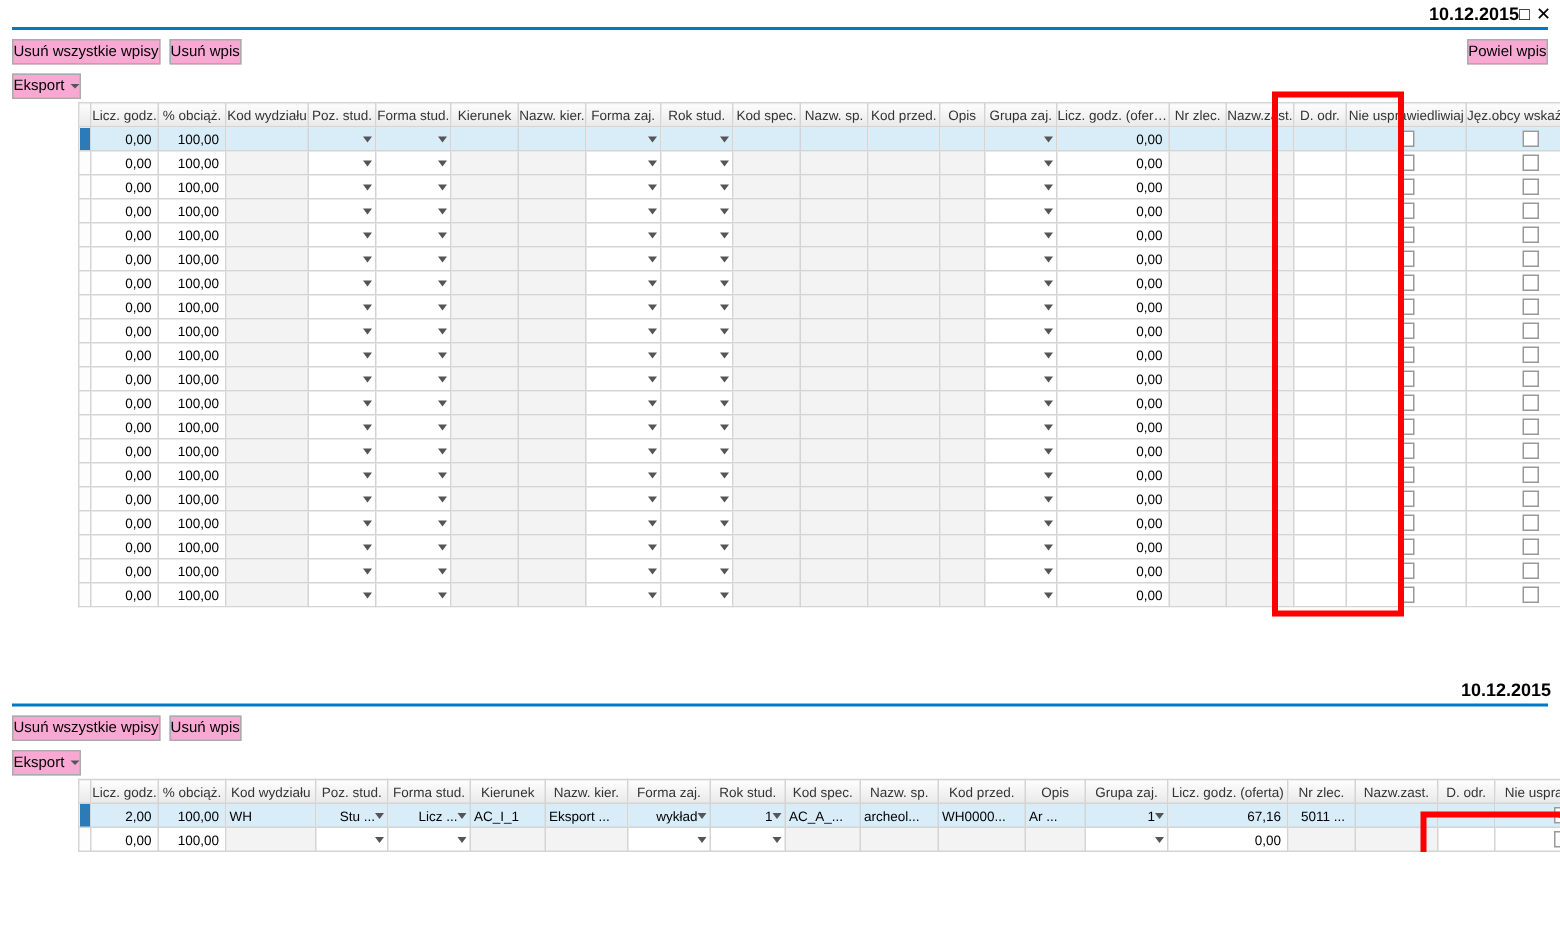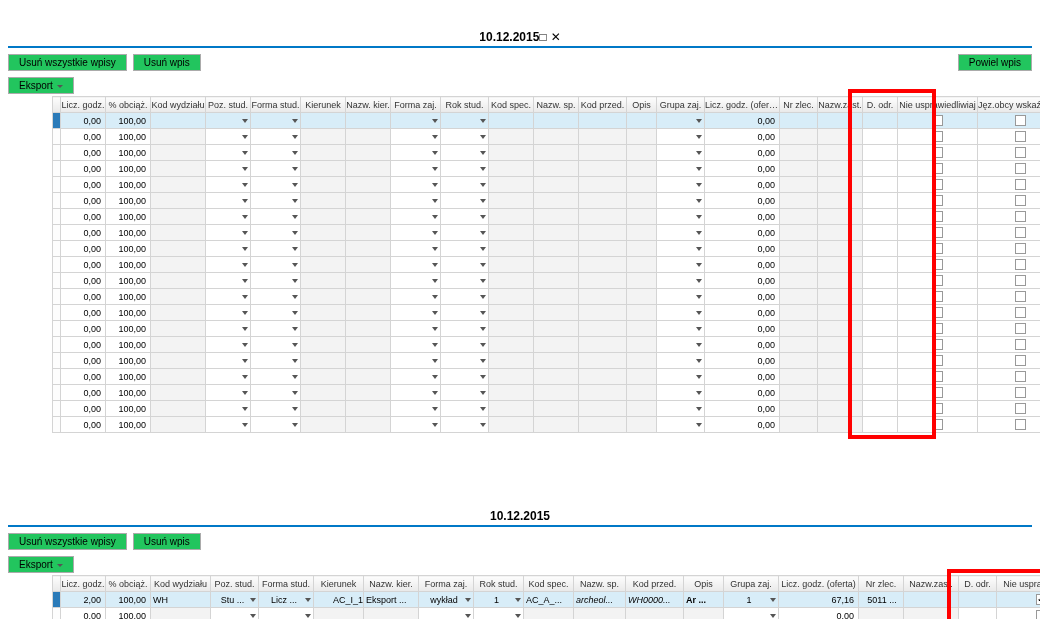--- a/index.html
+++ b/index.html
@@ -1,41 +1,41 @@
 <!DOCTYPE html>
 <html><head>
 <meta charset="utf-8">
 <style>
   * { box-sizing: border-box; }
   html, body { margin: 0; padding: 0; font-family: Arial, sans-serif; font-size: 10px; color: #000; background: #fff; }
   .page { width: 1040px; margin: 0 auto; }
-  .panel-header { display: flex; align-items: center; justify-content: center; padding: 2px 6px 0 6px; margin-top: 28px; }
+  .panel-header { display: flex; align-items: center; justify-content: flex-end; padding: 2px 6px 0 6px; }
   .panel-date { font-weight: bold; font-size: 12px; }
   .panel-controls { display: flex; gap: 4px; }
   .panel-controls span { cursor: pointer; font-size: 12px; line-height: 1; }
   .divider { border-top: 2px solid #0078c7; margin: 2px 8px 4px 8px; }
   .toolbar { display: flex; justify-content: space-between; padding: 2px 8px; }
   .toolbar-left, .toolbar-right { display: flex; gap: 6px; }
-  button { background: #22c55e; border: 1px solid #ababab; font-size: 10px; padding: 2px 10px; cursor: pointer; }
+  button { background: #f9a8d4; border: 1px solid #ababab; font-size: 10px; padding: 2px 0; cursor: pointer; }
   .eksport { margin: 4px 8px 0 8px; }
   .eksport button::after { content: ""; display: inline-block; width: 0; height: 0; border-left: 3px solid transparent; border-right: 3px solid transparent; border-top: 3px solid #555; margin-left: 4px; vertical-align: middle; }
 
   .table-wrap { margin: 2px 0 0 8px; overflow: hidden; padding-left: 44px; }
   table { border-collapse: collapse; width: 100%; table-layout: fixed; }
   th, td { border: 1px solid #d4d4d4; padding: 0; height: 16px; font-size: 9px; text-align: center; white-space: nowrap; overflow: hidden; text-overflow: ellipsis; }
   th { background: linear-gradient(#fdfdfd,#e9e9e9); font-weight: normal; color: #333; }
   td { background: #fff; }
   tbody tr.selected td { background: #d8edf8; }
   tbody tr.selected td.sel-cell { background: #2b7bb9; }
   td.sel-cell { width: 8px; min-width: 8px; background: #fdfdfd; }
   th.sel-cell { width: 8px; min-width: 8px; background: linear-gradient(#fdfdfd,#e9e9e9); }
   .num { text-align: right; padding-right: 4px; }
   .cell-dd { display: flex; align-items: center; justify-content: flex-end; padding: 0 2px; height: 100%; }
   .chevron { display: inline-block; width: 0; height: 0; border-left: 3px solid transparent; border-right: 3px solid transparent; border-top: 4px solid #555; }
-  .cell-dd .txt { flex: 1; text-align: center; padding-left: 2px; overflow: hidden; text-overflow: ellipsis; }
+  .cell-dd .txt { flex: 1; text-align: right; padding-left: 2px; overflow: hidden; text-overflow: ellipsis; }
   .ck { display: inline-block; width: 11px; height: 11px; border: 1px solid #999; background: #fff; vertical-align: middle; position: relative; }
   .ck.checked::after { content: "✓"; position: absolute; top: -2px; left: 0; font-size: 10px; color: #000; }
   td.alt { background: #f3f3f3; }
   tbody tr.selected td.alt { background: #d8edf8; }
 
   .footer-right { text-align: right; padding: 6px 10px; }
   .footer-right button { margin-left: 4px; }
 
   .red-box { position: absolute; border: 4px solid #ff0000; pointer-events: none; }
 
@@ -1084,38 +1084,38 @@
                   <span class="txt">Stu ...</span>
                   <span class="chevron"></span>
                 </div>
               </td>
             <td>
                 <div class="cell-dd">
                   <span class="txt">Licz ...</span>
                   <span class="chevron"></span>
                 </div>
               </td>
-            <td style="text-align:right;padding-left:2px;">AC_I_1</td>
+            <td style="text-align:left;padding-left:2px;">AC_I_1</td>
             <td style="text-align:left;padding-left:2px;">Eksport ...</td>
             <td>
                 <div class="cell-dd">
                   <span class="txt">wykład</span>
                   <span class="chevron"></span>
                 </div>
               </td>
             <td>
                 <div class="cell-dd">
                   <span class="txt">1</span>
                   <span class="chevron"></span>
                 </div>
               </td>
             <td style="text-align:left;padding-left:2px;">AC_A_...</td>
-            <td style="text-align:left;padding-left:2px;font-style:italic;">archeol...</td>
-            <td style="text-align:left;padding-left:2px;font-style:italic;">WH0000...</td>
-            <td style="text-align:left;padding-left:2px;font-weight:bold;">Ar ...</td>
+            <td style="text-align:left;padding-left:2px;">archeol...</td>
+            <td style="text-align:left;padding-left:2px;">WH0000...</td>
+            <td style="text-align:left;padding-left:2px;">Ar ...</td>
             <td>
                 <div class="cell-dd">
                   <span class="txt">1</span>
                   <span class="chevron"></span>
                 </div>
               </td>
             <td class="num">67,16</td>
             <td style="text-align:center;padding-left:2px;">5011 ...</td>
             <td></td>
             <td></td>

